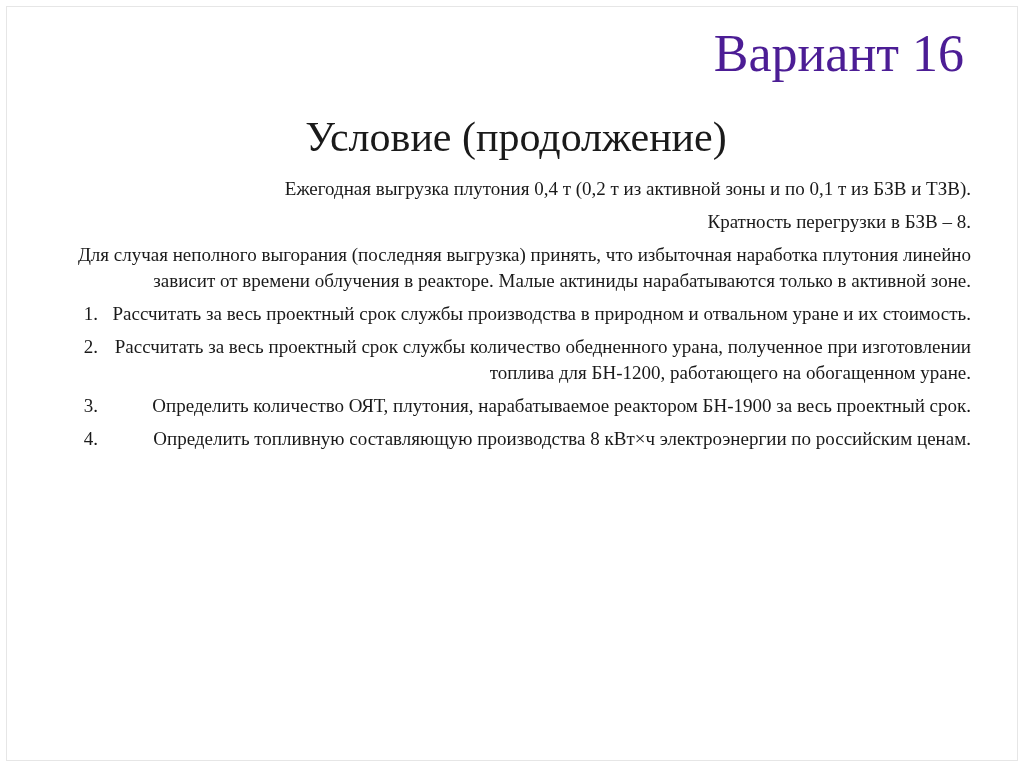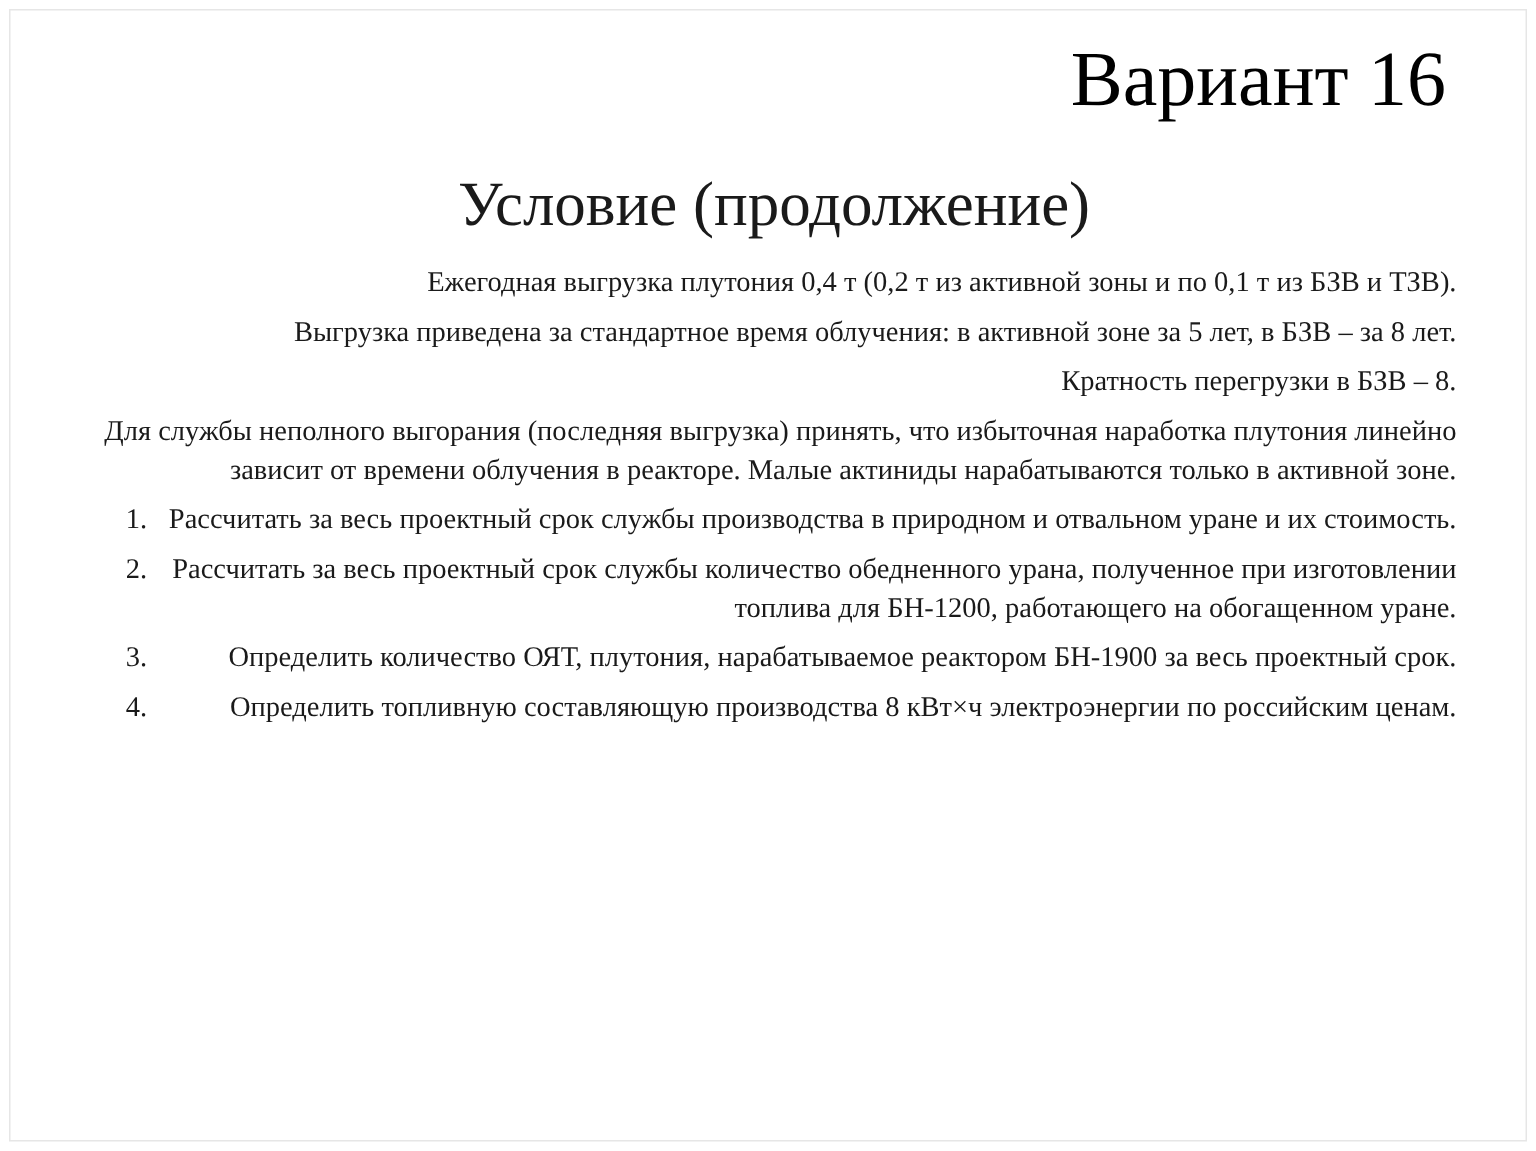--- a/index.html
+++ b/index.html
@@ -7,21 +7,21 @@
       width: 1024px; height: 767px; background: #ffffff; overflow: hidden;
       font-family: "Liberation Serif", "DejaVu Serif", serif; color: #1a1a1a;
       position: relative;
     }
     .frame {
       position: absolute; left: 6px; top: 6px; right: 6px; bottom: 6px;
       border: 1px solid #e6e6e6;
     }
     .title {
       position: absolute; right: 60px; top: 24px;
-      font-size: 52px; line-height: 60px; color: #000000;
+      font-size: 52px; line-height: 60px; color: #4c1d95;
     }
     .subtitle {
       position: absolute; left: 0; width: 1024px; text-align: center; top: 112px;
       font-size: 42px; line-height: 50px; padding-left: 4px;
     }
     .content {
       position: absolute; left: 61px; top: 176px; width: 910px;
       font-size: 19px; line-height: 26px; text-align: right;
     }
     .para { margin: 0 0 7px 0; }
@@ -33,23 +33,22 @@
 </head>
 <body>
 
 <div class="frame"></div>
 
 <div class="title">Вариант 16</div>
 <div class="subtitle">Условие (продолжение)</div>
 
 <div class="content">
   <p class="para">Ежегодная выгрузка плутония 0,4 т (0,2 т из активной зоны и по 0,1 т из БЗВ и ТЗВ).</p>
-  <p class="para">Выгрузка приведена за стандартное время облучения: в активной зоне за 5 лет, в БЗВ – за 8 лет.</p>
   <p class="para">Кратность перегрузки в БЗВ – 8.</p>
-  <p class="para">Для службы неполного выгорания (последняя выгрузка) принять, что избыточная наработка плутония линейно зависит от времени облучения в реакторе. Малые актиниды нарабатываются только в активной зоне.</p>
+  <p class="para">Для случая неполного выгорания (последняя выгрузка) принять, что избыточная наработка плутония линейно зависит от времени облучения в реакторе. Малые актиниды нарабатываются только в активной зоне.</p>
 
   <ol class="list">
     <li>
       <span class="num">1.</span>
       <span class="itext">Рассчитать за весь проектный срок службы производства в природном и отвальном уране и их стоимость.</span>
     </li>
     <li>
       <span class="num">2.</span>
       <span class="itext">Рассчитать за весь проектный срок службы количество обедненного урана, полученное при изготовлении топлива для БН-1200, работающего на обогащенном уране.</span>
     </li>

